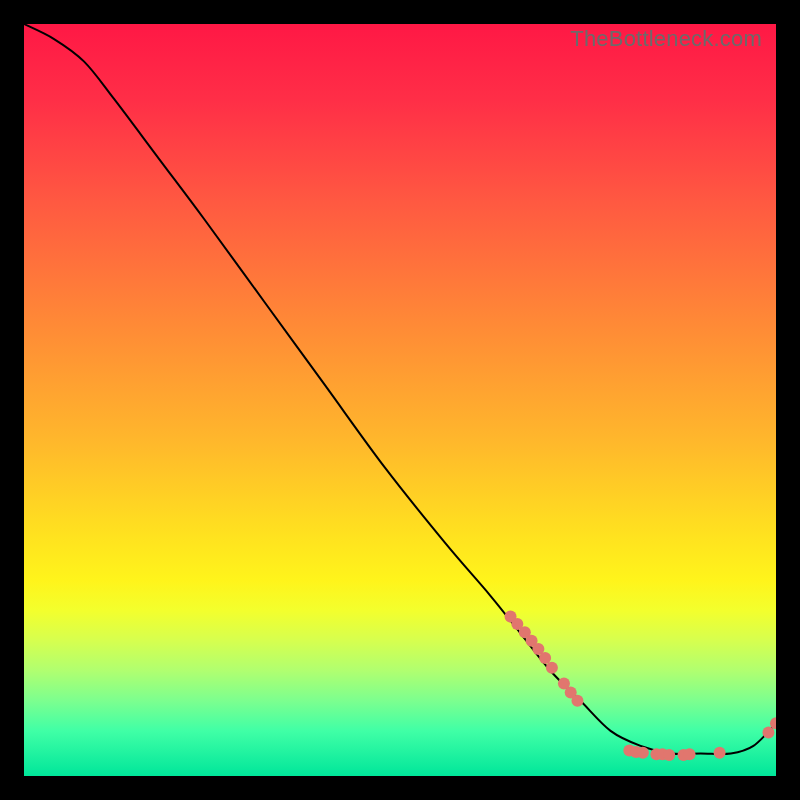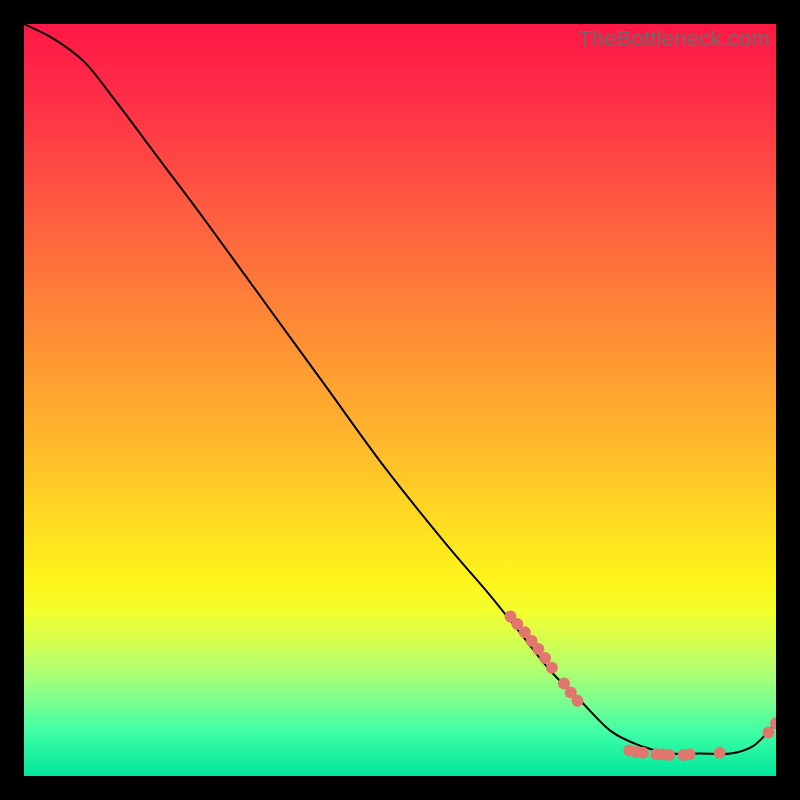--- a/index.html
+++ b/index.html
@@ -34,21 +34,21 @@
   .overlay-svg {
     position: absolute;
     left: 0;
     top: 0;
     width: 100%;
     height: 100%;
   }
   .watermark {
     position: absolute;
     top: 2px;
-    right: 6px;
+    right: 14px;
     color: #6b6b6b;
     font-size: 22px;
     font-weight: 500;
     letter-spacing: 0.2px;
     user-select: none;
   }
 </style>
 </head>
 <body>
 

